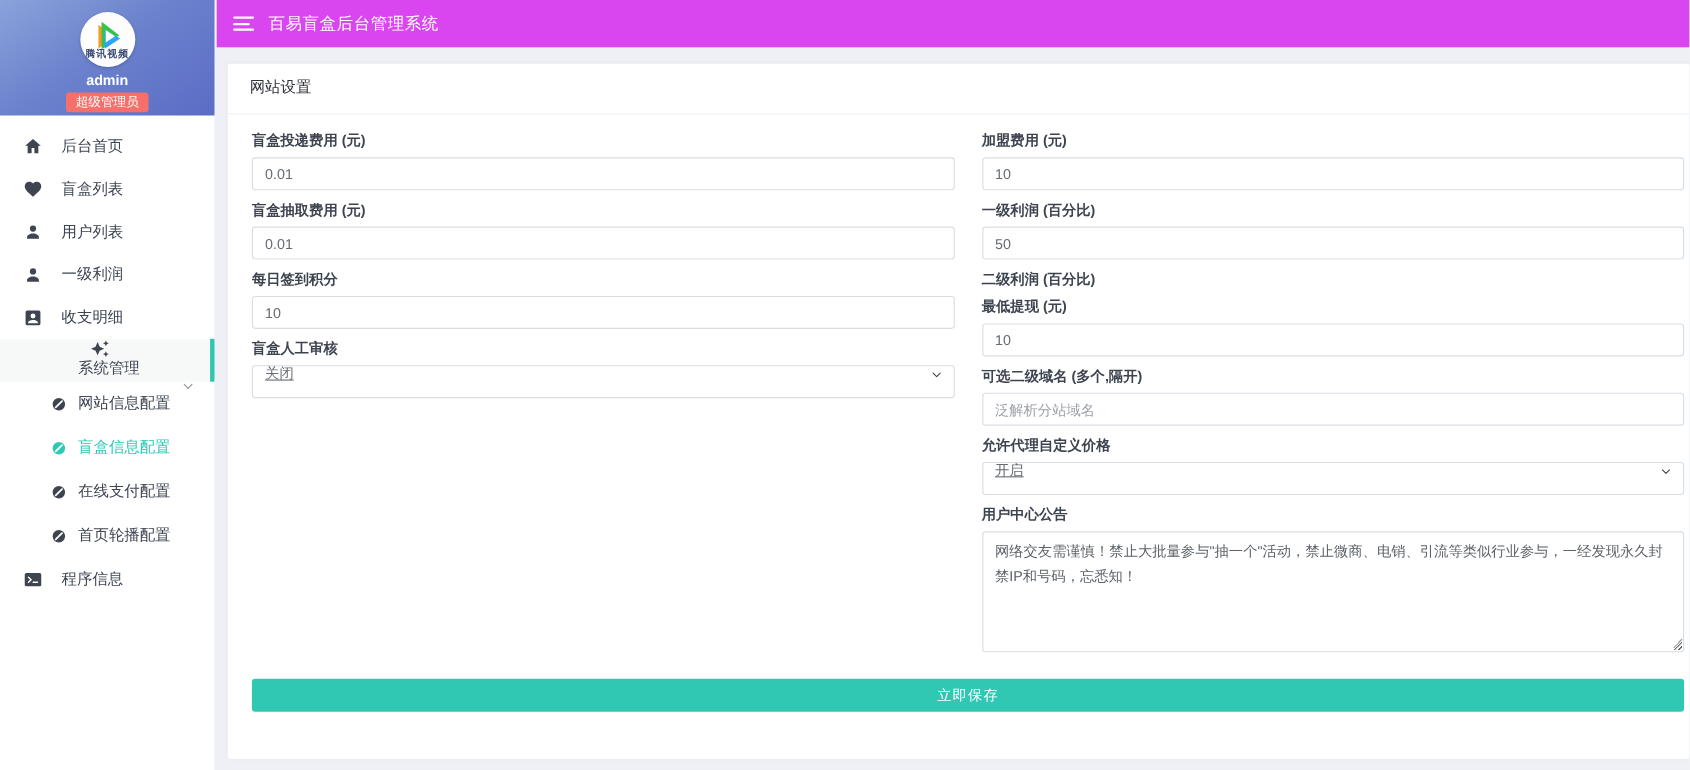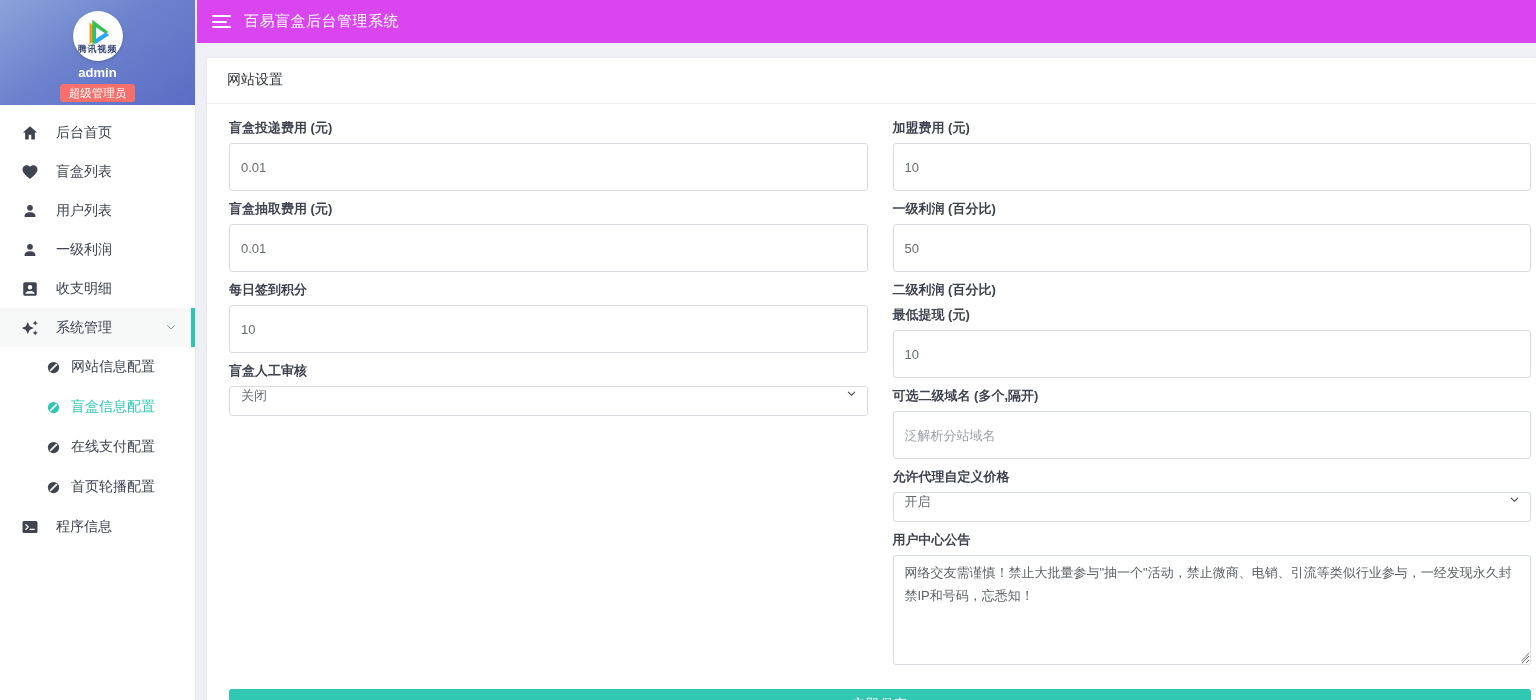--- a/index.html
+++ b/index.html
@@ -18,21 +18,21 @@
   .avatar-brand { position:absolute; bottom:5px; left:0; right:0; text-align:center;
                   font-size:9px; font-weight:bold; color:#3a4a78; text-shadow:0 0 2px #fff; letter-spacing:1px;margin-top:20px; }
   .uname { color:#fff; font-size:13px; font-weight:bold; margin-top:4px; }
   .badge { margin-top:4px; background:#f56f6b; color:#fff; font-size:11.5px;
            padding:2px 9px; border-radius:3px; line-height:14px; }
   .menu { padding-top:8px; }
   .menu-item { height:39px; display:flex; align-items:center; padding:0 18px 0 21px;
                color:#3d4452; font-size:14px; cursor:pointer; }
   .menu-item .mi-icon { width:18px; height:18px; margin-right:17px; flex:0 0 18px; }
   .menu-item .mi-icon svg { width:18px; height:18px; fill:#3f4550; }
-  .menu-item.active { background:#f7f8f8; border-right:4px solid #2ec6ae; padding-right:14px; }
+  .menu-item.active { background:#f7f8f8; border-right:4px solid #2ec6ae; padding-right:14px;flex-direction:column; }
   .menu-item .chev { margin-left:auto; }
   .menu-item .chev svg { width:12px; height:12px; stroke:#8d939c; fill:none; stroke-width:2; }
   .submenu-item { height:40px; display:flex; align-items:center; padding-left:46px;
                   color:#3d4452; font-size:14px; cursor:pointer; }
   .submenu-item .si-icon { width:15px; height:15px; margin-right:10px; flex:0 0 15px; }
   .submenu-item .si-icon svg { width:15px; height:15px; }
   .submenu-item .si-icon .c-fill { fill:#3f4550; }
   .submenu-item.active { color:#2ec8b4;font-family:Liberation Mono, monospace; }
   .submenu-item.active .si-icon .c-fill { fill:#2ec8b4; }
 
@@ -46,26 +46,26 @@
 
   .card { background:#fff; margin:15px 0 10px 10px; min-height:632px; border-radius:2px;
           box-shadow:0 0 4px rgba(0,0,0,.04); }
   .card-head { padding:13px 20px 14px 20px; font-size:14px; color:#303339; border-bottom:1px solid #eef0f2; }
   .card-body { padding:16px 5px 14px 22px; }
   .cols { display:flex; gap:25px; align-items:flex-start; }
   .col { flex:1; min-width:0; }
 
   .field { margin-bottom:10px; }
   .f-label { font-size:13px; font-weight:bold; color:#3d4450; margin-bottom:8px; line-height:15px; }
-  .t-input { width:100%; height:48px; border:1px solid #d9dde2; border-radius:3px; padding:0 11px;
+  .t-input { width:100%; height:30px; border:1px solid #d9dde2; border-radius:3px; padding:0 11px;
              font-size:13px; color:#666c73; font-family:inherit; background:#fff; outline:none; }
   .t-input::placeholder { color:#9aa1a9; }
-  .sel { width:100%; height:30px; border:1px solid #d9dde2; border-radius:3px; padding:0 10px 0 11px;
-         font-size:13px; color:#666c73; background:#fff; display:flex; align-items:flex-start;
-         justify-content:space-between; cursor:pointer; }
+  .sel { width:100%; height:30px; border:1px solid #d9dde2; border-radius:3px; padding:0 10px 12px 11px;
+         font-size:13px; color:#666c73; background:#fff; display:flex; align-items:flex-end;
+         justify-content:space-between; cursor:pointer;text-decoration:underline; }
   .sel svg { width:11px; height:11px; stroke:#3e444c; fill:none; stroke-width:2.2; }
   .ta-wrap { position:relative; }
   .t-area { width:100%; height:110px; border:1px solid #d9dde2; border-radius:3px; padding:6px 11px;
             font-size:13px; color:#5c6268; font-family:inherit; line-height:1.75; resize:vertical; outline:none; display:block; }
   .rs-corner { position:absolute; right:2px; bottom:4px; width:10px; height:10px; pointer-events:none; }
   .rs-corner::before, .rs-corner::after { content:""; position:absolute; background:#9aa0a6; height:1px;
             transform:rotate(-45deg); }
   .rs-corner::before { width:10px; right:-1px; bottom:3px; }
   .rs-corner::after  { width:5px;  right:-1px; bottom:6px; }
 

